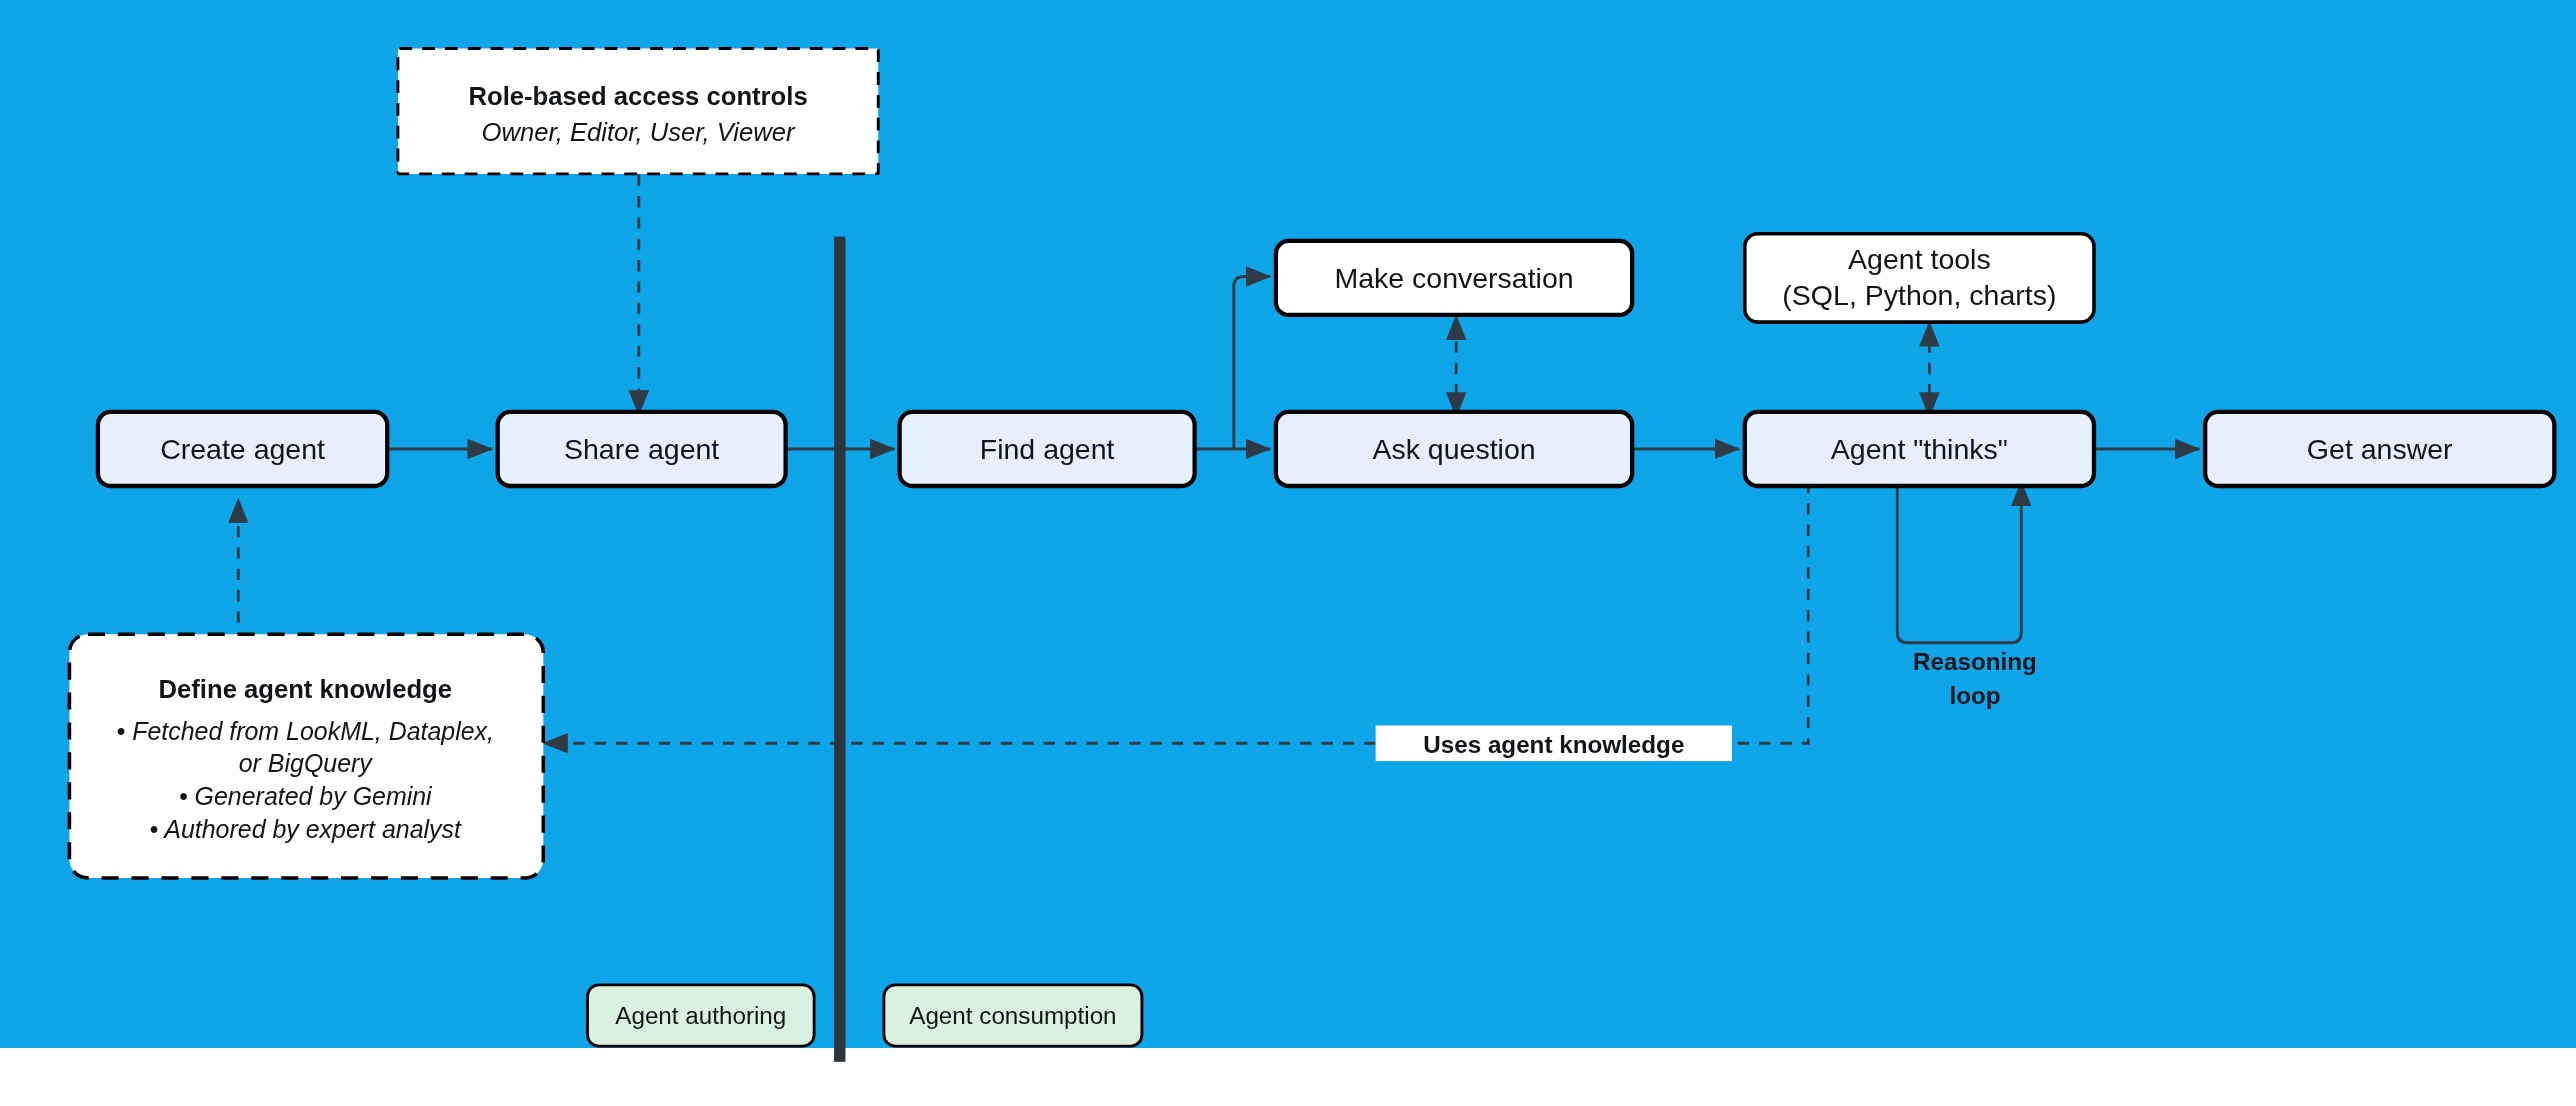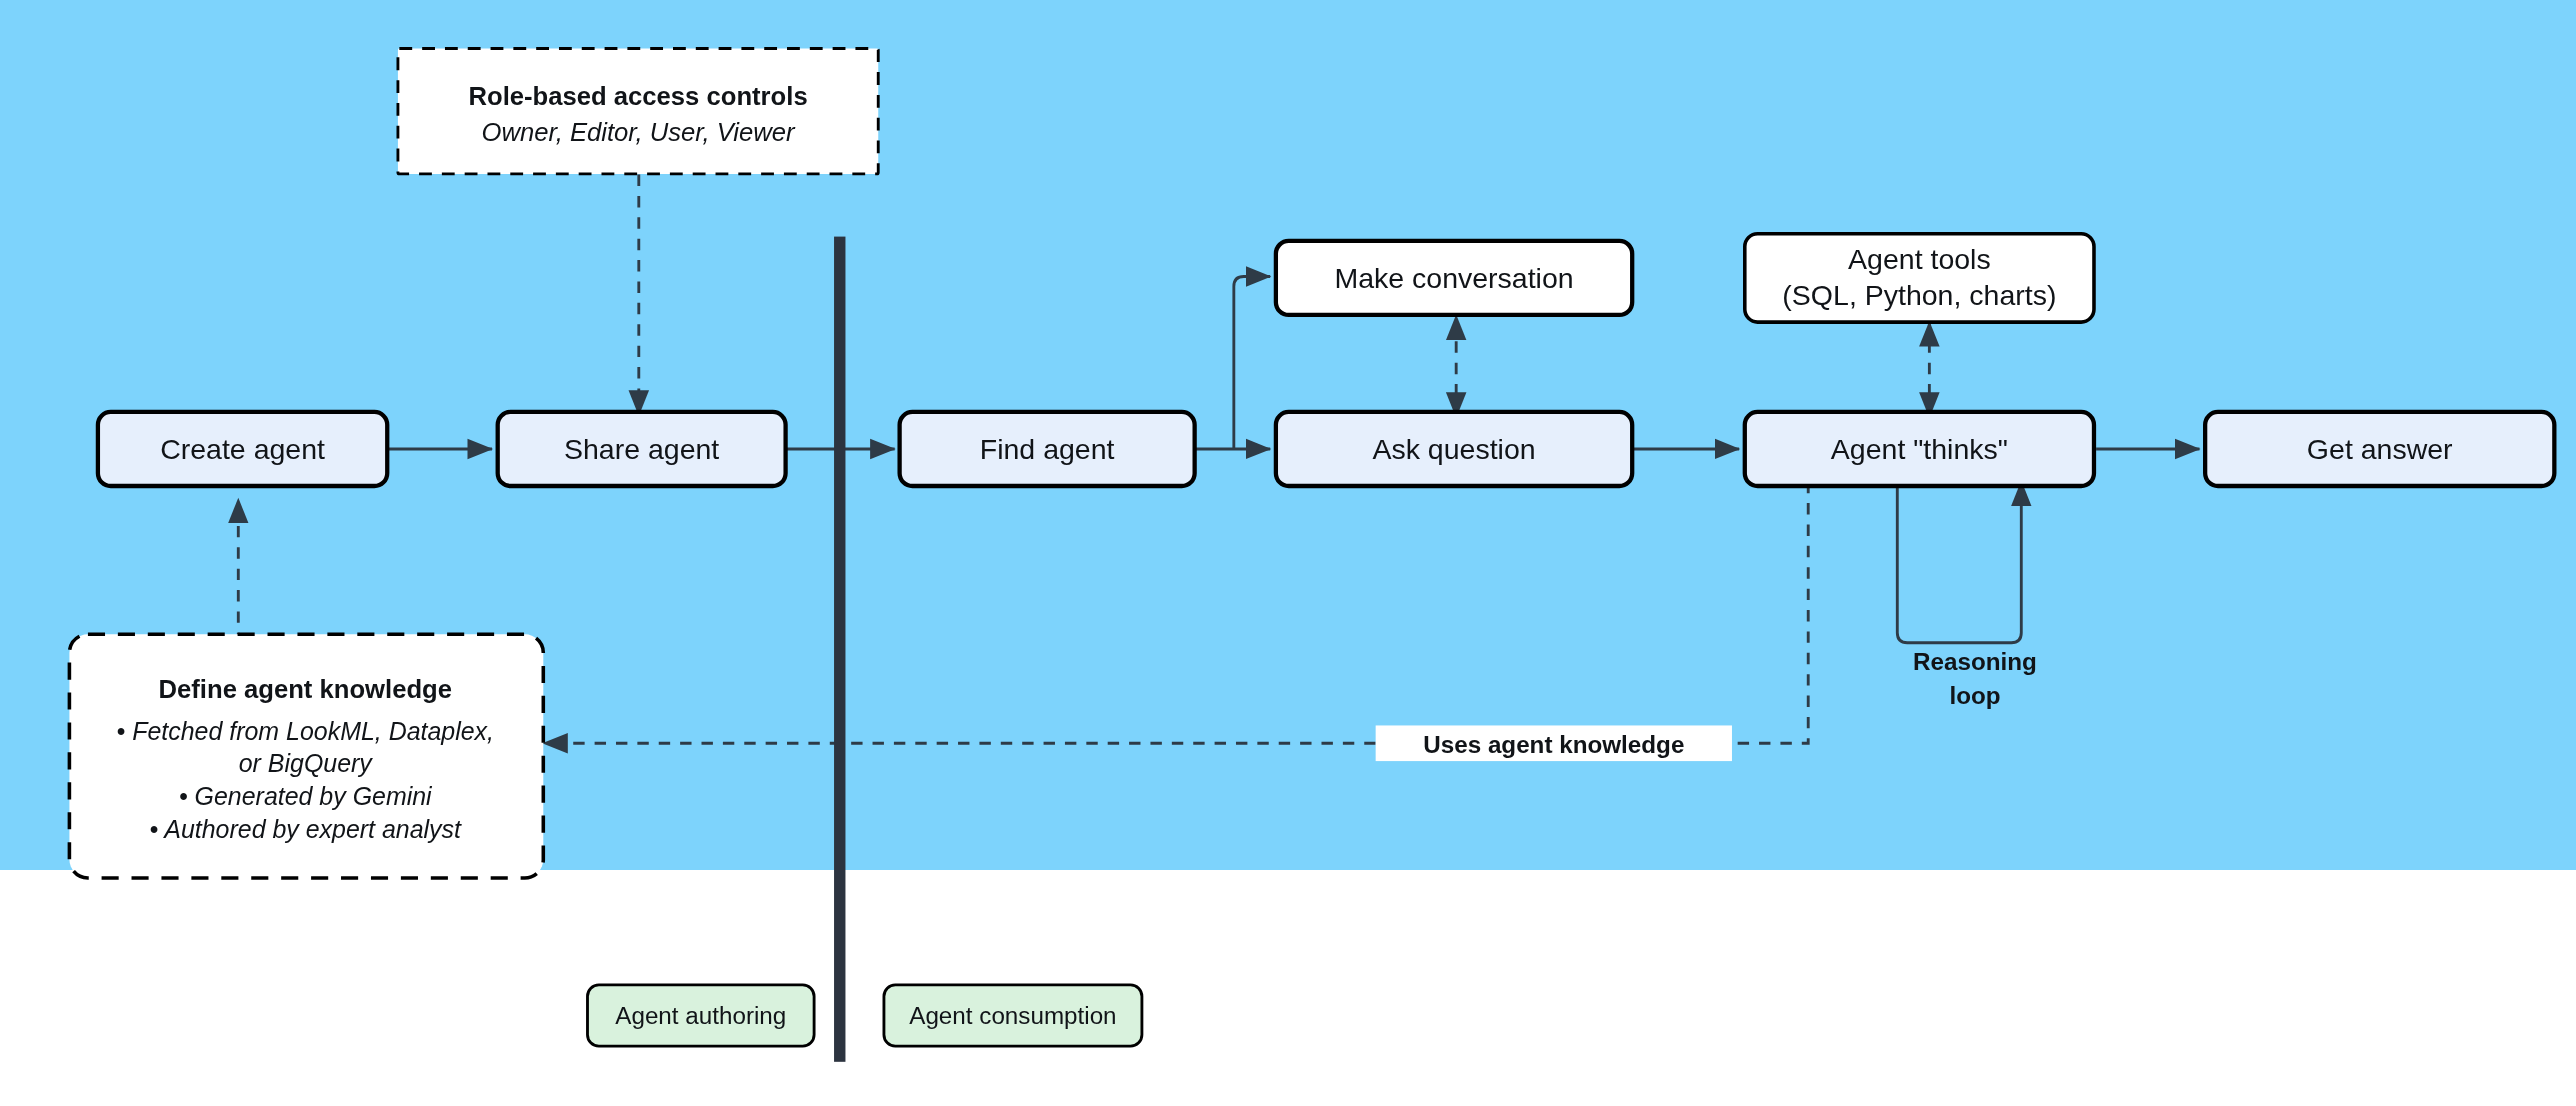--- a/index.html
+++ b/index.html
@@ -9,22 +9,22 @@
   }
   body {
     width: 2576px;
     height: 1106px;
     overflow: hidden;
     font-family: "Liberation Sans", sans-serif;
   }
   #diagram-root {
     position: relative;
     width: 2576px;
-    height: 870px;
-    background: #7dd3fc;
+    height: 1048px;
+    background: #0ea5e9;
   }
   svg.canvas {
     position: absolute;
     top: 0;
     left: 0;
     width: 2576px;
     height: 1106px;
   }
   .box-label {
     font-family: "Liberation Sans", sans-serif;

